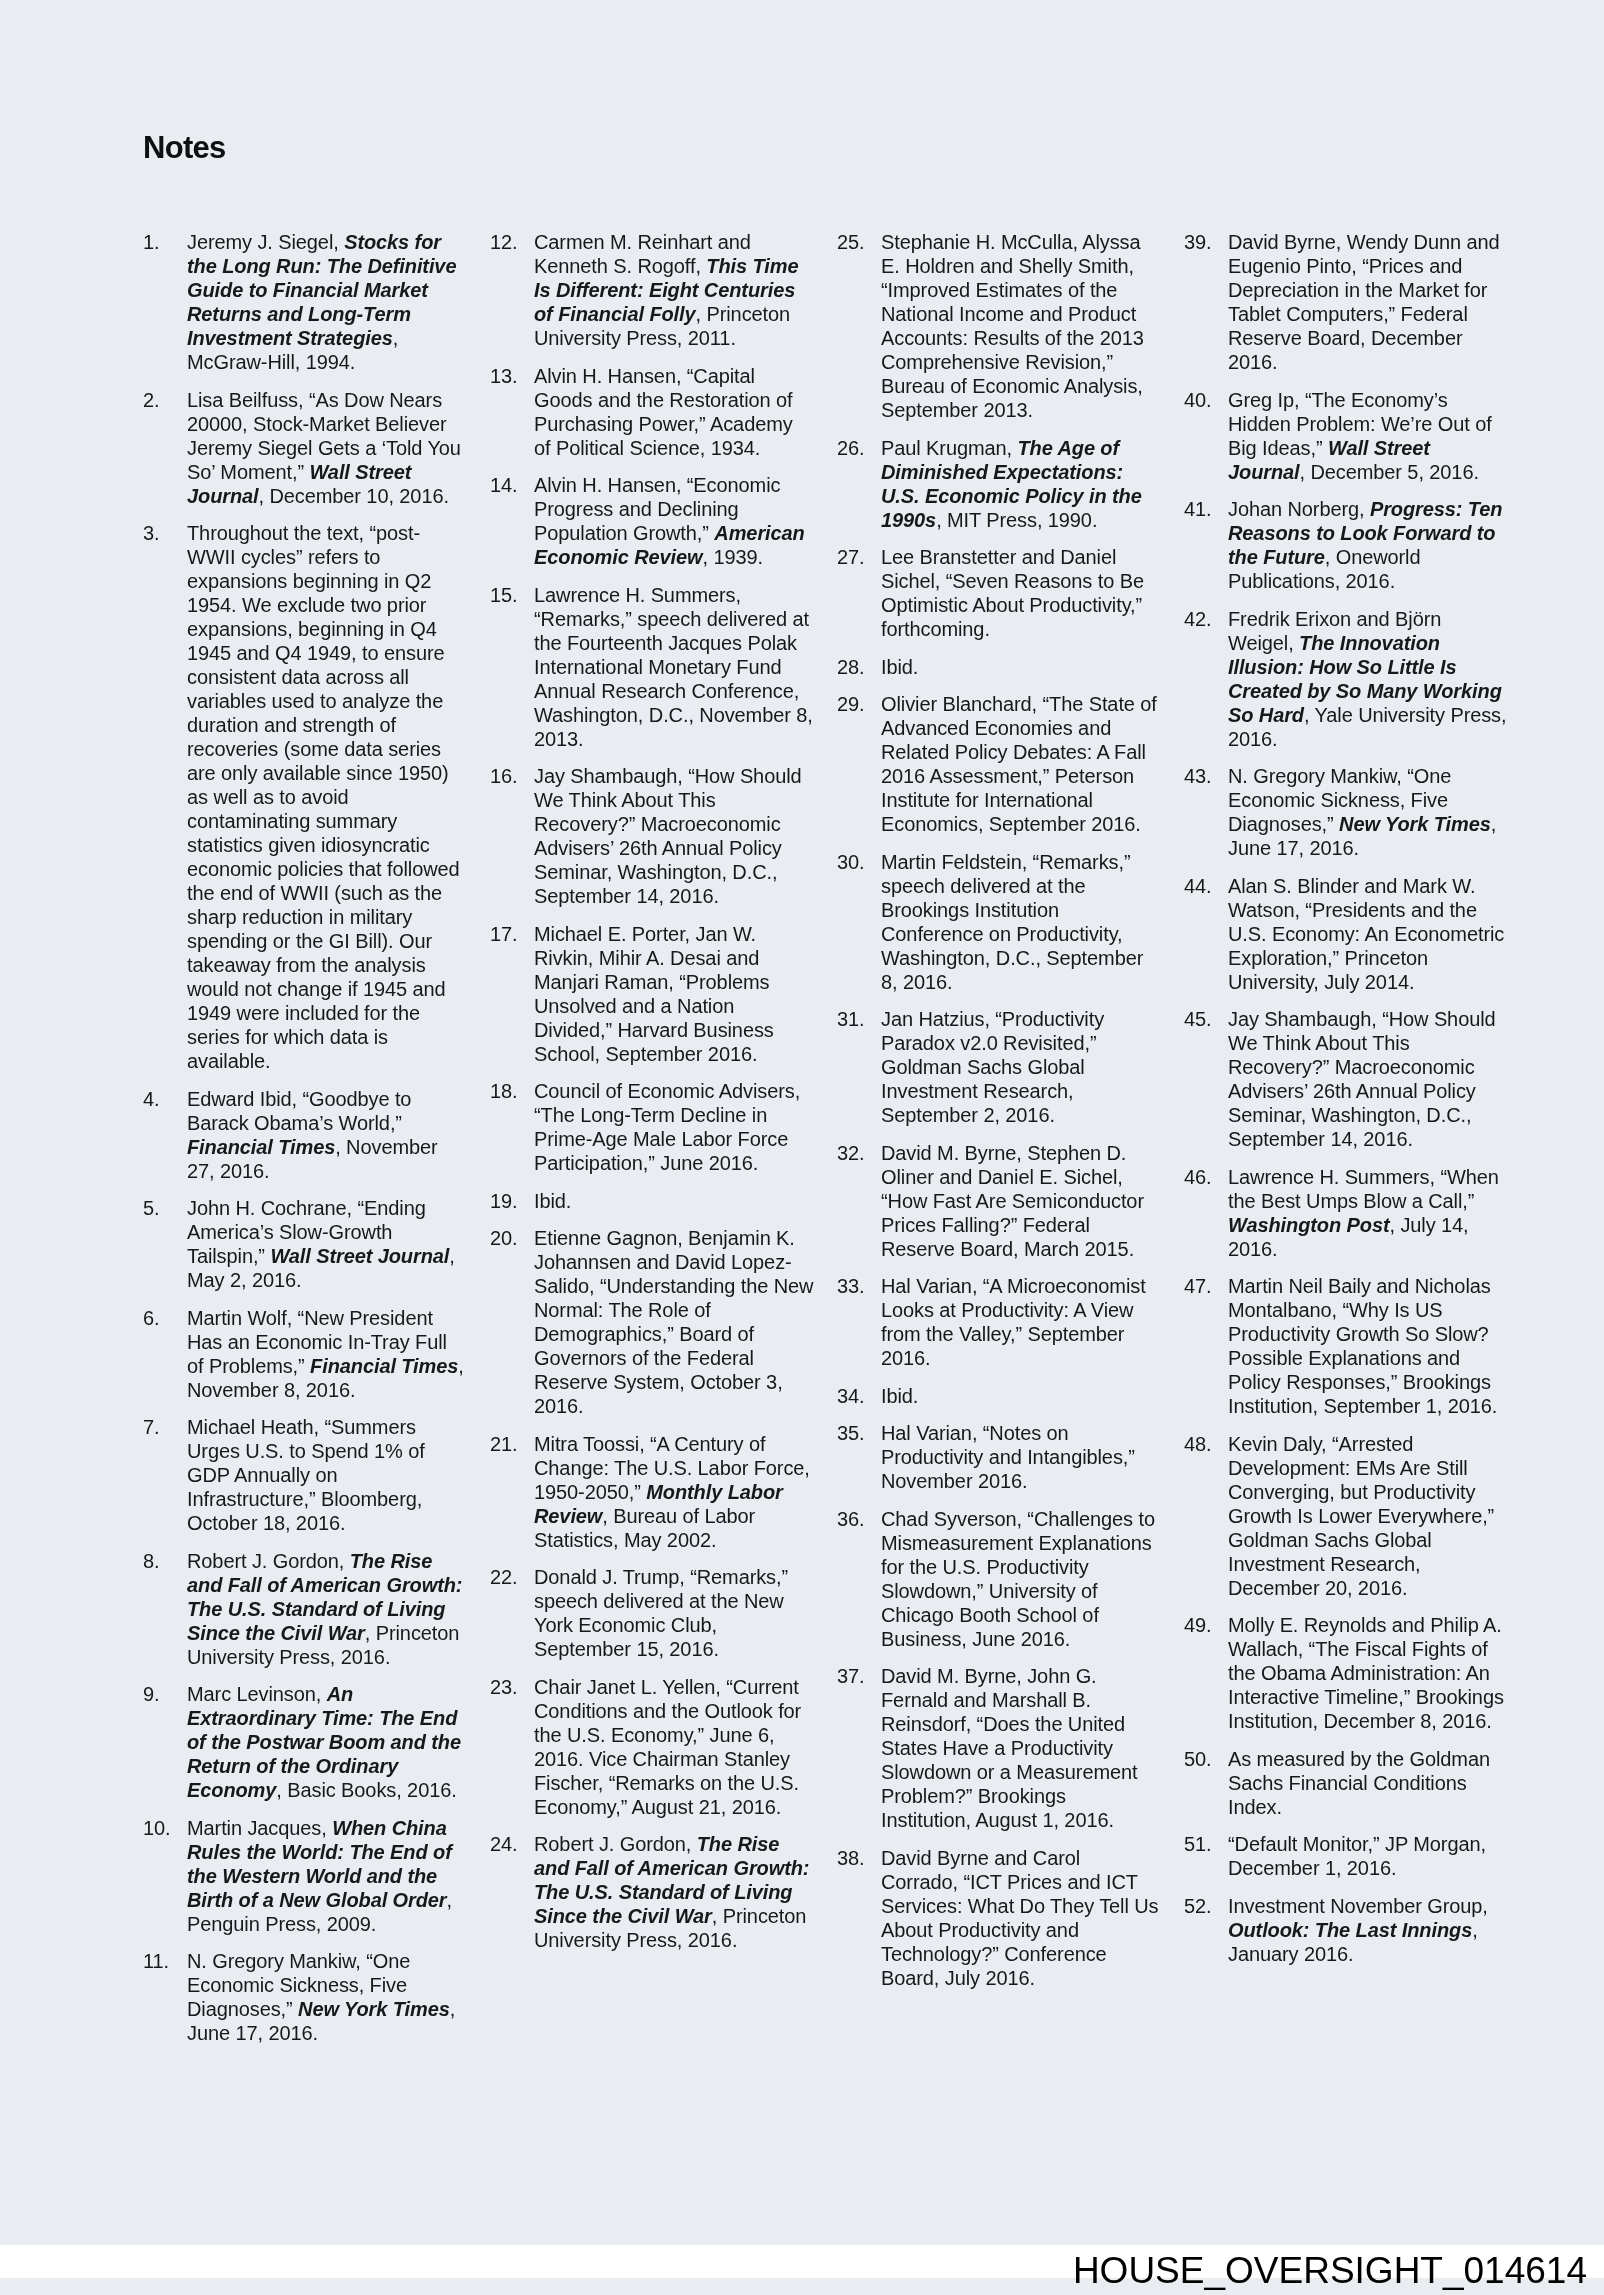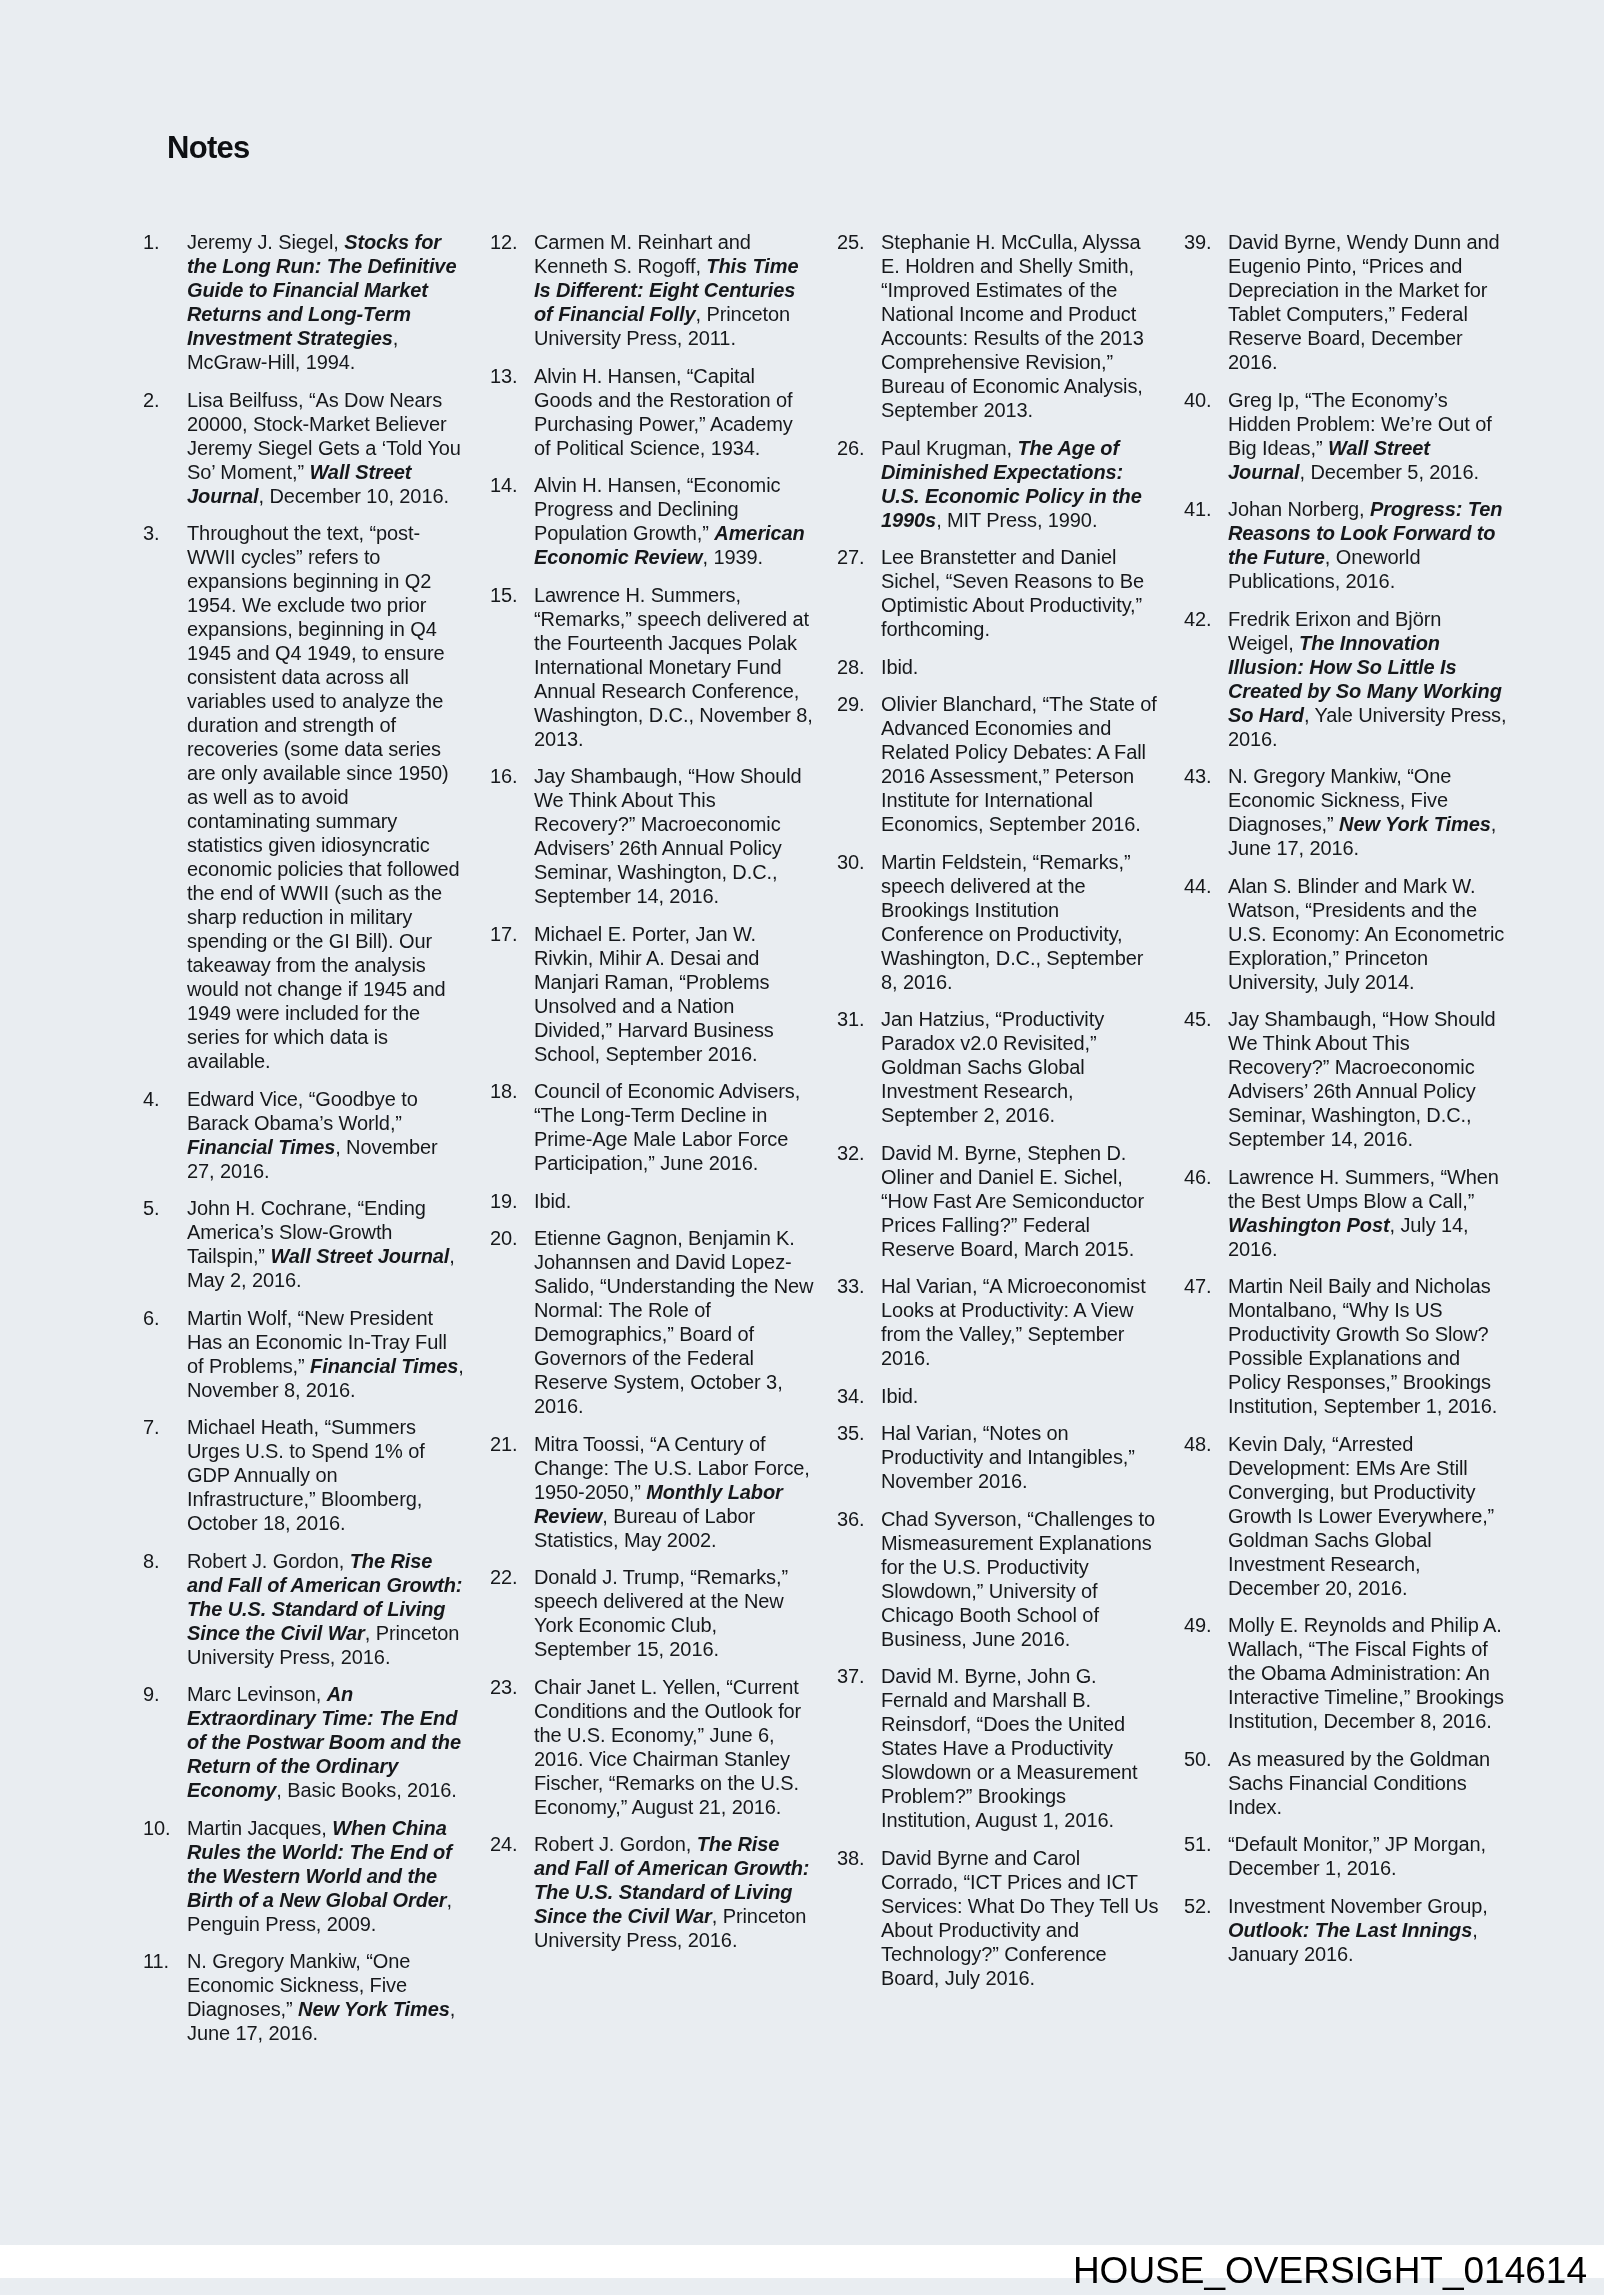--- a/index.html
+++ b/index.html
@@ -16,21 +16,20 @@
     overflow: hidden;
   }
   .page-title {
     position: absolute;
     left: 143px;
     top: 130px;
     font-size: 31px;
     font-weight: 700;
     letter-spacing: -0.7px;
     color: #0e1013;
-    margin-left: 24px;
   }
   .notes-grid {
     position: absolute;
     left: 143px;
     top: 230px;
     display: flex;
     gap: 23px;
   }
   .notes-col {
     width: 324px;
@@ -87,21 +86,21 @@
       <div class="note">
         <span class="note-num">2.</span>
         <span class="note-body"><span>Lisa Beilfuss, “As Dow Nears 20000, Stock-Market Believer Jeremy Siegel Gets a ‘Told You So’ Moment,” </span><em>Wall Street Journal</em><span>, December 10, 2016.</span></span>
       </div>
       <div class="note">
         <span class="note-num">3.</span>
         <span class="note-body"><span>Throughout the text, “post-WWII cycles” refers to expansions beginning in Q2 1954. We exclude two prior expansions, beginning in Q4 1945 and Q4 1949, to ensure consistent data across all variables used to analyze the duration and strength of recoveries (some data series are only available since 1950) as well as to avoid contaminating summary statistics given idiosyncratic economic policies that followed the end of WWII (such as the sharp reduction in military spending or the GI Bill). Our takeaway from the analysis would not change if 1945 and 1949 were included for the series for which data is available.</span></span>
       </div>
       <div class="note">
         <span class="note-num">4.</span>
-        <span class="note-body"><span>Edward Vice, “Goodbye to Barack Obama’s World,” </span><em>Financial Times</em><span>, November 27, 2016.</span></span>
+        <span class="note-body"><span>Edward Ibid, “Goodbye to Barack Obama’s World,” </span><em>Financial Times</em><span>, November 27, 2016.</span></span>
       </div>
       <div class="note">
         <span class="note-num">5.</span>
         <span class="note-body"><span>John H. Cochrane, “Ending America’s Slow-Growth Tailspin,” </span><em>Wall Street Journal</em><span>, May 2, 2016.</span></span>
       </div>
       <div class="note">
         <span class="note-num">6.</span>
         <span class="note-body"><span>Martin Wolf, “New President Has an Economic In-Tray Full of Problems,” </span><em>Financial Times</em><span>, November 8, 2016.</span></span>
       </div>
       <div class="note">

